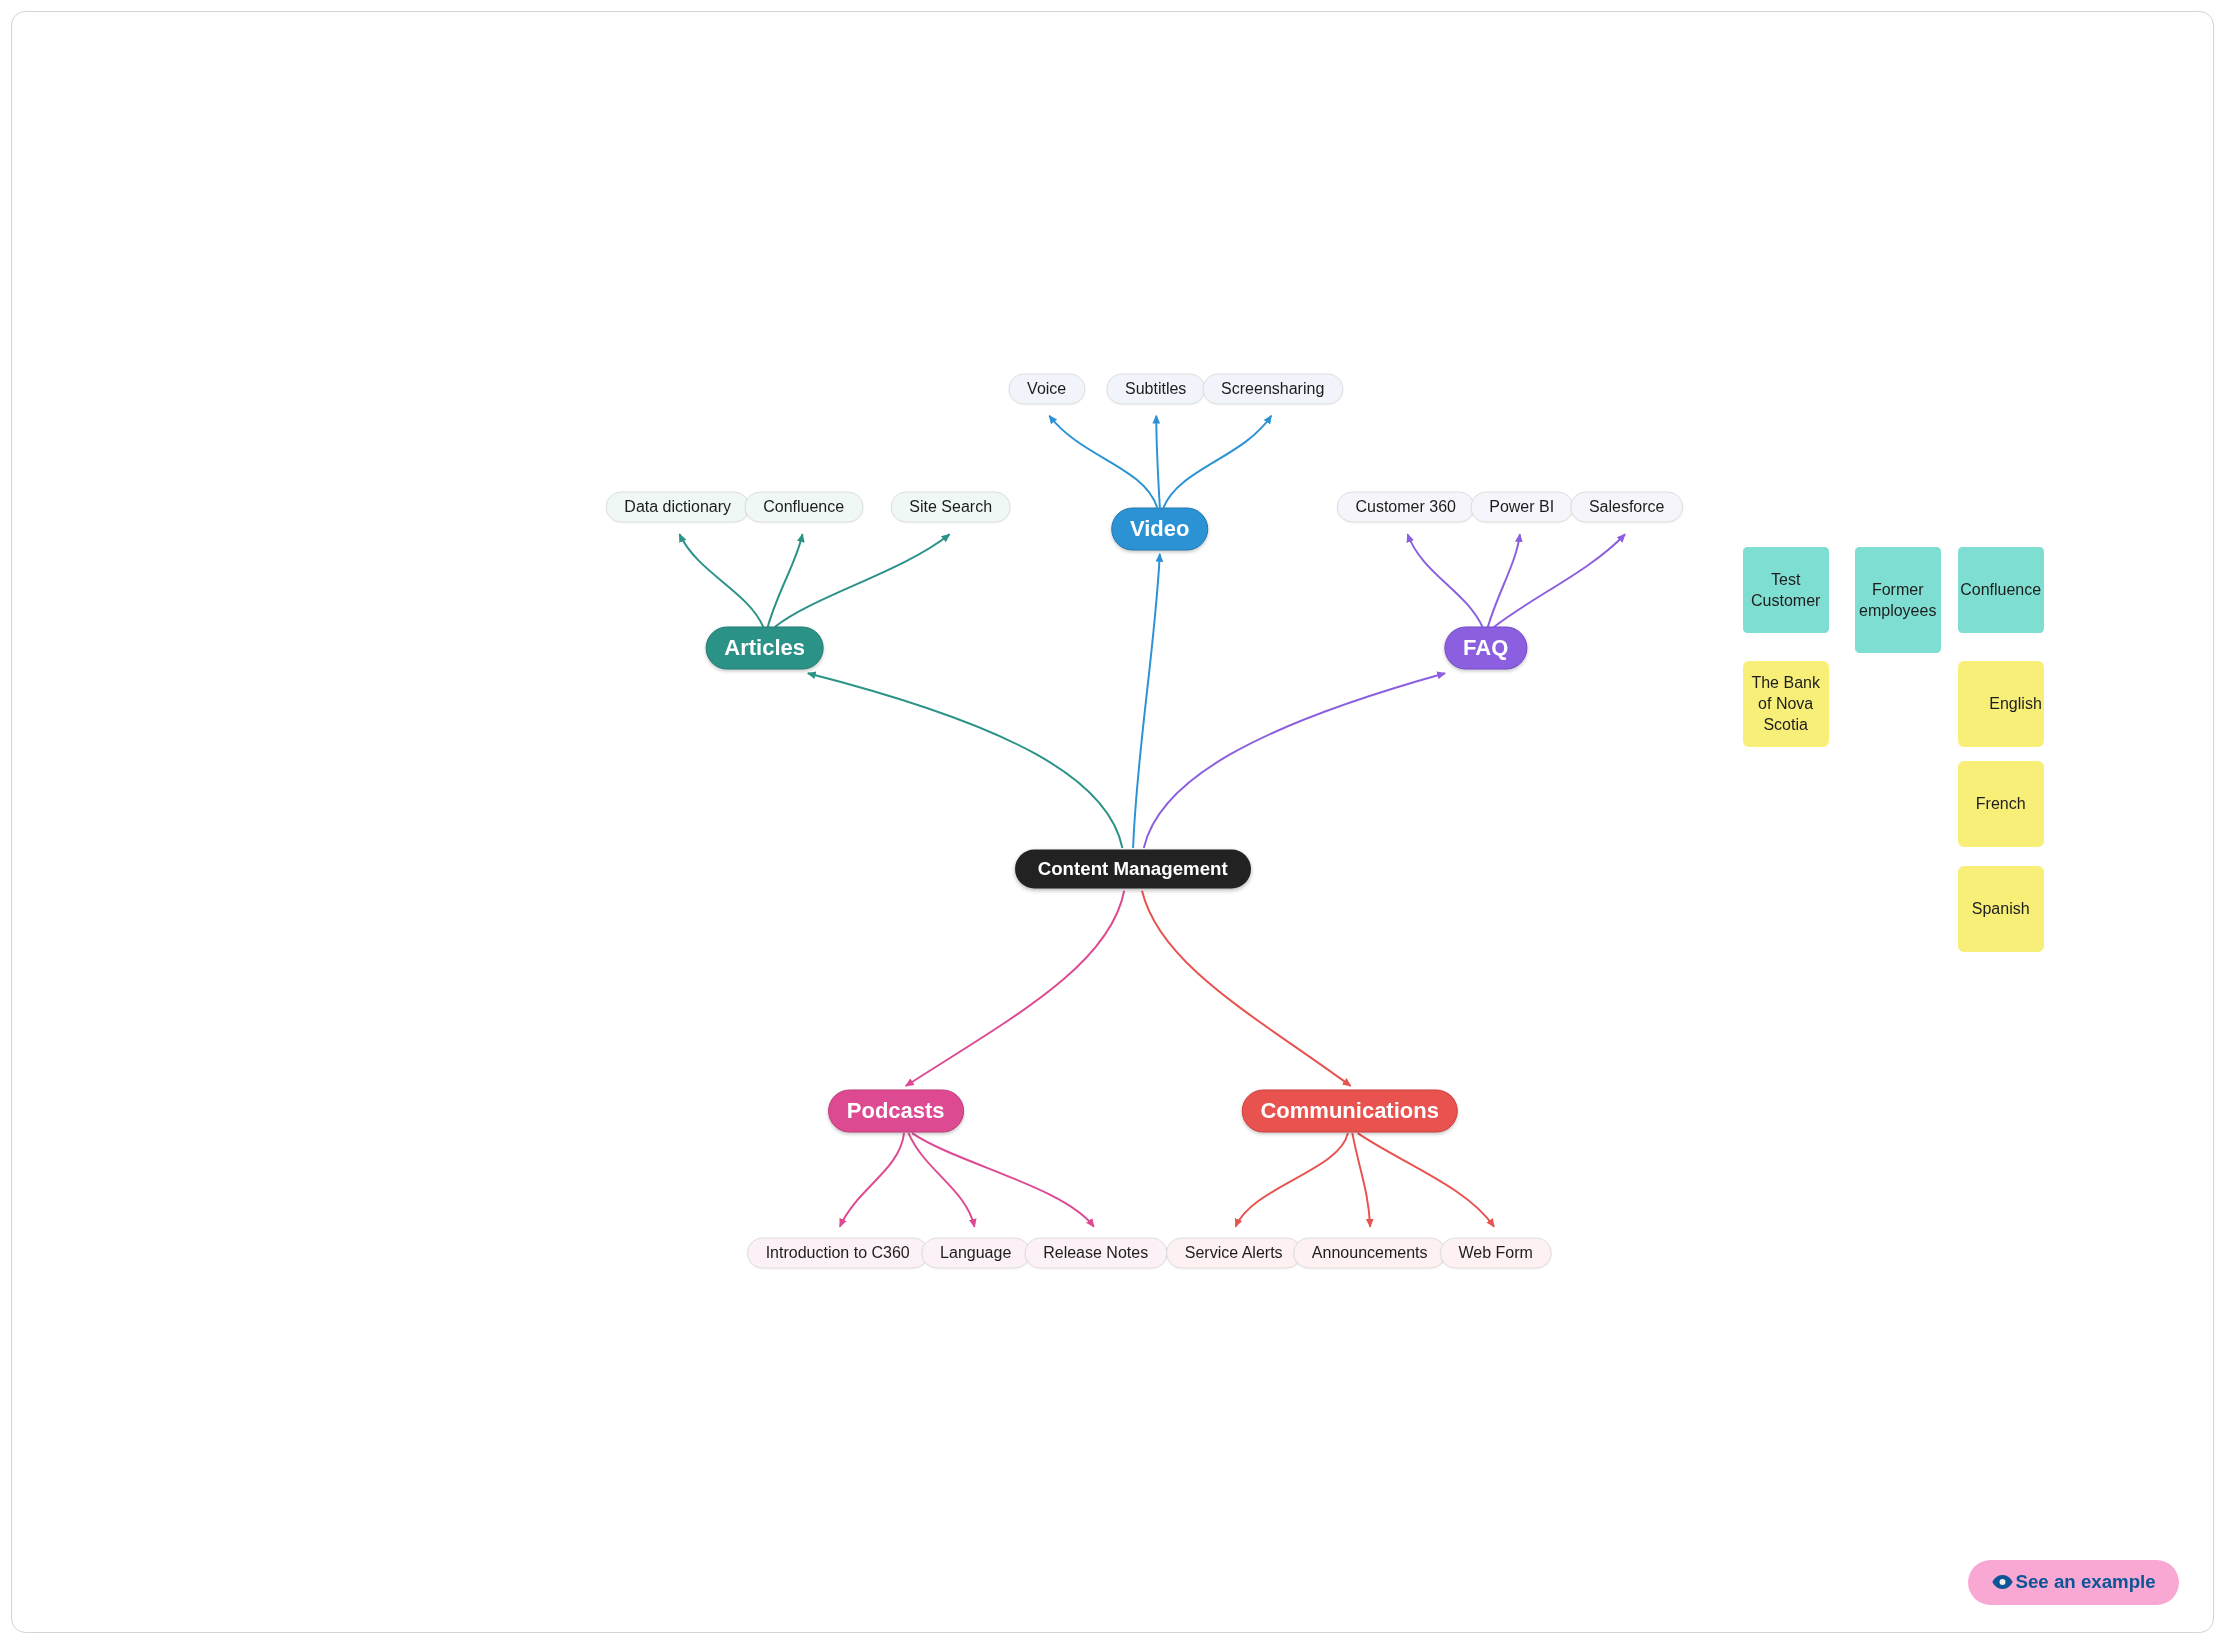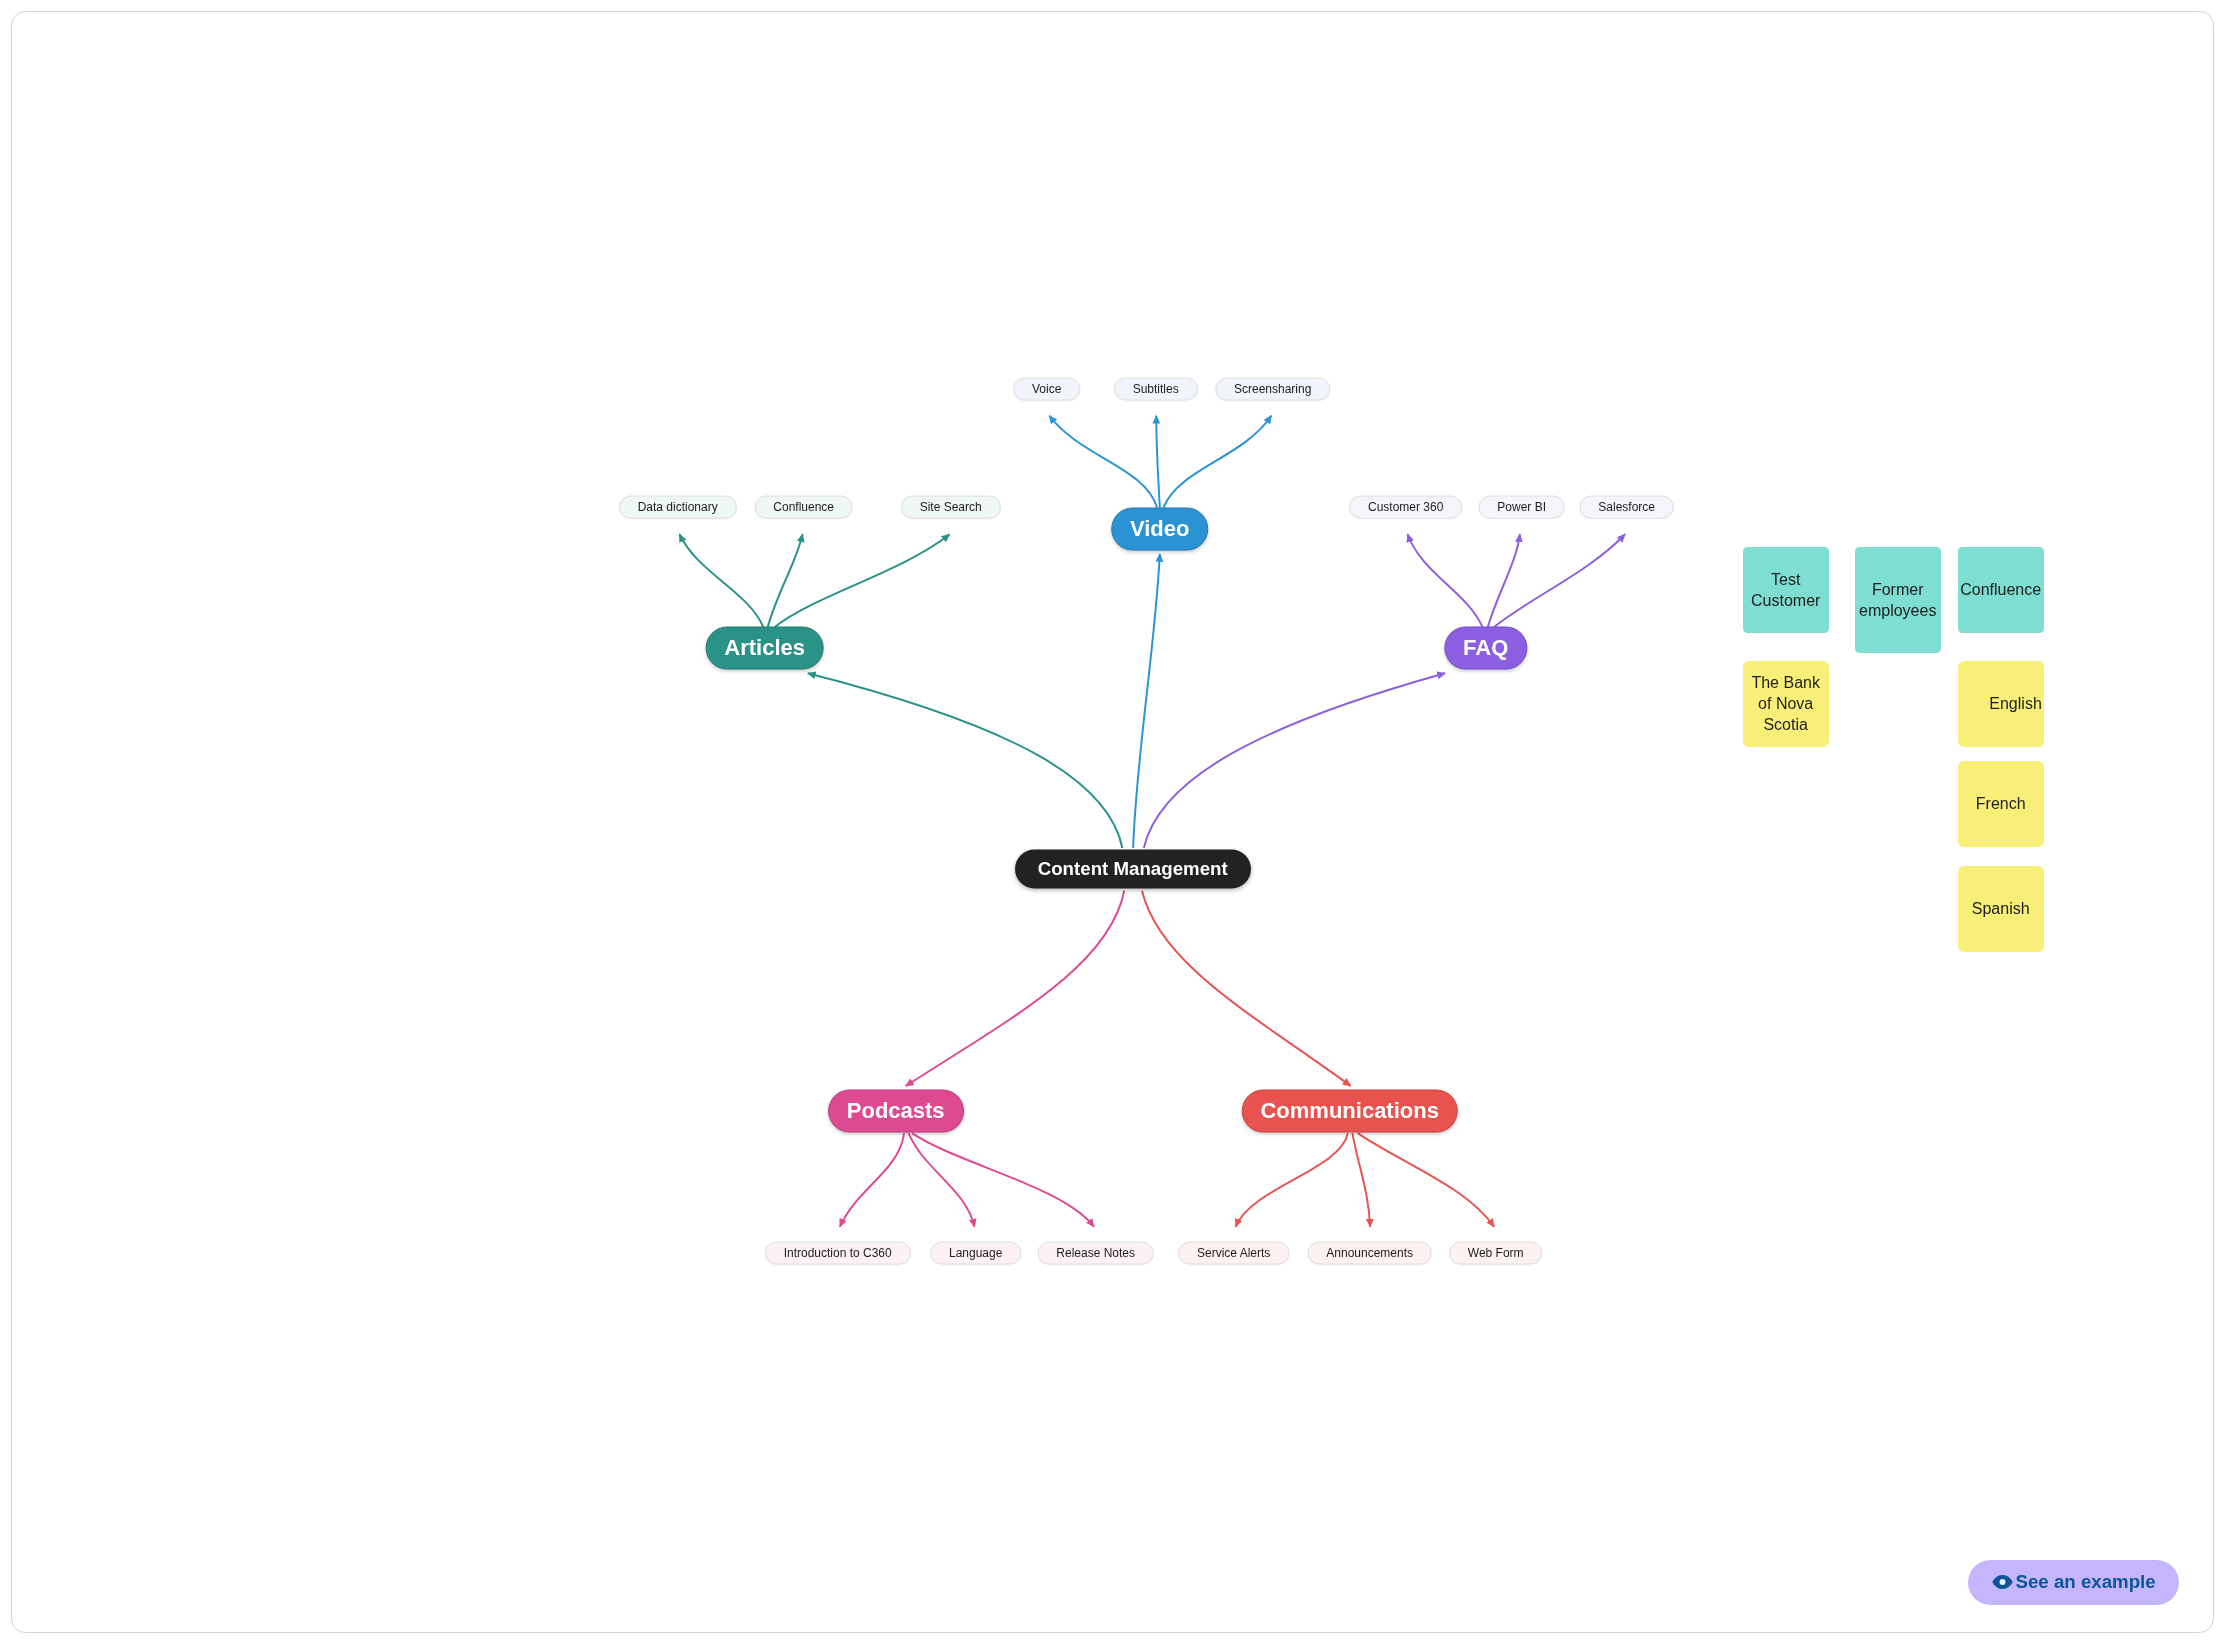--- a/index.html
+++ b/index.html
@@ -63,26 +63,26 @@
     color: #ffffff;
     font-size: 22px;
     font-weight: bold;
     border-radius: 21.4px;
     padding: 0 18px;
     height: 43px;
     box-shadow: 0 1.8px 3.6px rgba(0,0,0,0.22);
   }
 
   .node-leaf {
-    font-size: 12px;
+    font-size: 16px;
     font-weight: normal;
     color: #1d1d1d;
     border-radius: 890px;
     padding: 0 18px;
-    height: 23px;
+    height: 31px;
     border: 1.3px solid #dedede;
     box-shadow: 0 0.9px 1.8px rgba(0,0,0,0.05);
   }
 
   
   .c-articles   { background: #2a9287; border: 1.8px solid #237a71; }
   .c-video      { background: #2b92d4; border: 1.8px solid #2278b0; }
   .c-faq        { background: #8b5fe0; border: 1.8px solid #7448c9; }
   .c-podcasts   { background: #dd4a92; border: 1.8px solid #c23b7d; }
   .c-comm       { background: #e8524f; border: 1.8px solid #cc403d; }
@@ -112,21 +112,21 @@
   .sticky-yellow { background: #f8ef79; border-radius: 6px; }
 
   
   #example-btn {
     position: absolute;
     right: 34px;
     bottom: 27px;
     display: flex;
     align-items: center;
     gap: 1px;
-    background: #c4b5fd;
+    background: #f9a8d4;
     border-radius: 890px;
     padding: 11.6px 23px;
     cursor: pointer;
     justify-content: flex-end;
   }
   #example-btn .label {
     color: #0c5596;
     font-size: 18.7px;
     font-weight: bold;
     white-space: nowrap;

